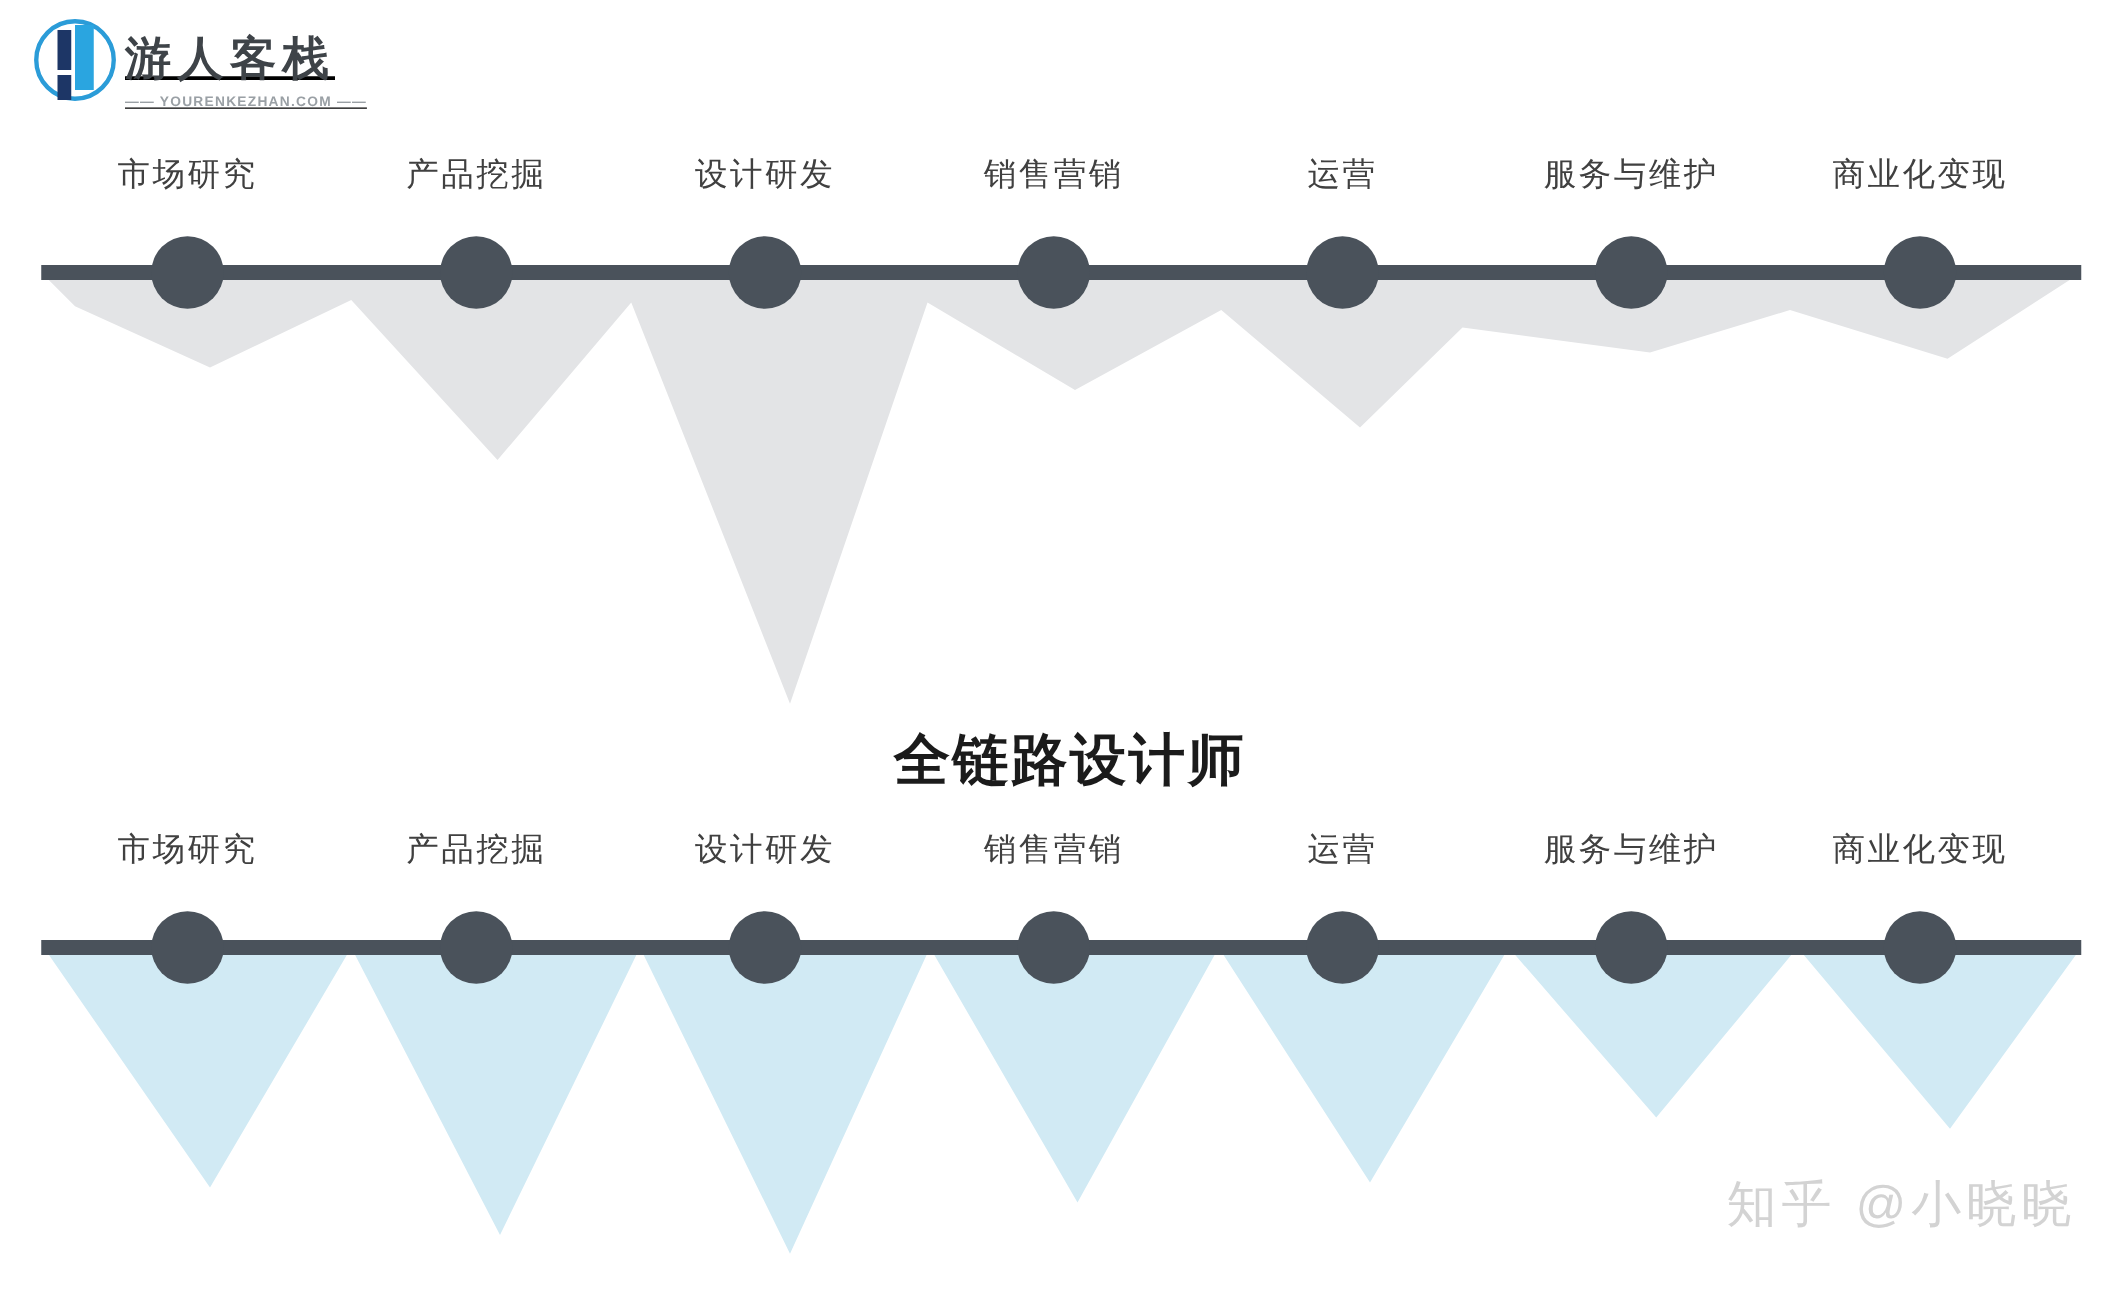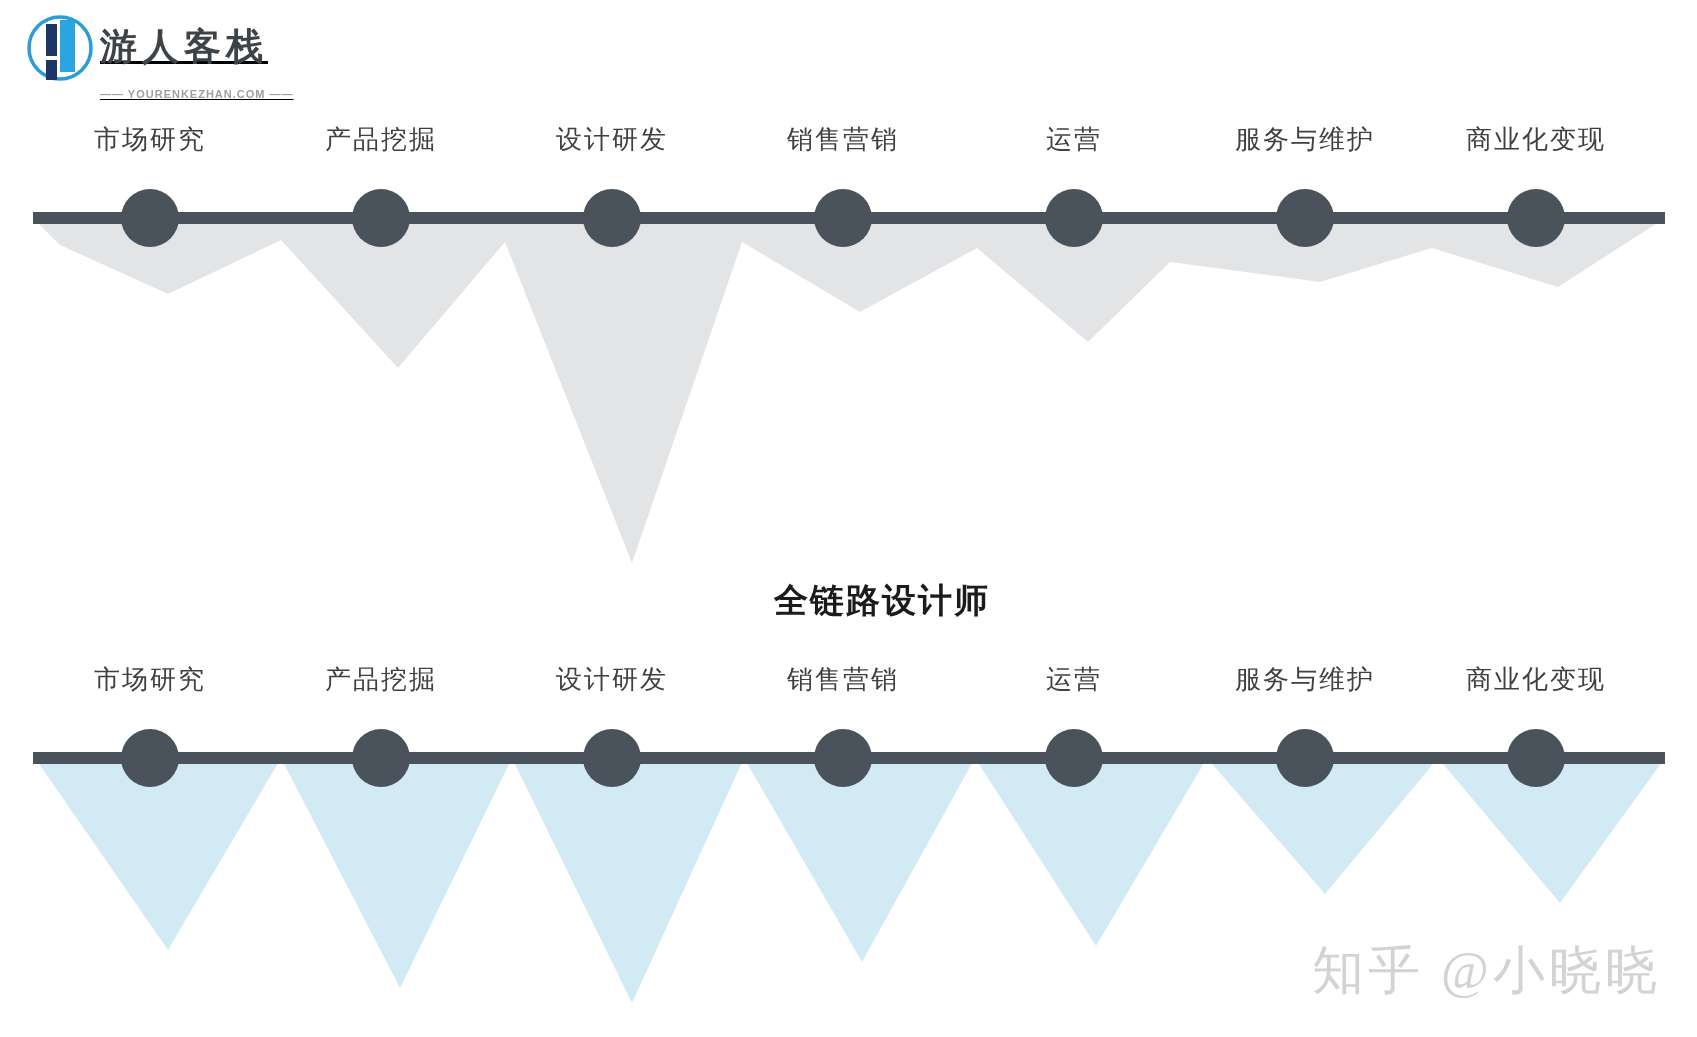--- a/index.html
+++ b/index.html
@@ -7,23 +7,23 @@
           font-family:"Liberation Sans","DejaVu Sans",sans-serif;}
   .layer{position:absolute;left:0;top:0;}
   .section-title{position:absolute;transform:translateX(-50%);font-weight:700;color:#1b1b1b;
                  font-size:46px;letter-spacing:2px;white-space:nowrap;}
   .stage-label{position:absolute;transform:translateX(-50%);font-size:26px;font-weight:400;
                color:#404040;letter-spacing:2px;white-space:nowrap;}
   .logo{position:absolute;left:14px;top:6px;width:270px;height:80px;}
   .logo svg{position:absolute;left:0;top:0;}
   .logo-text{position:absolute;left:86px;top:16px;width:150px;text-align:center;text-decoration:underline;}
   .brand-name{font-size:37px;font-weight:700;color:#3e4348;letter-spacing:5px;white-space:nowrap;}
-  .brand-tagline{margin-top:16px;font-size:11px;font-weight:700;color:#9aa0a5;letter-spacing:1px;white-space:nowrap;}
-  .watermark-author{position:absolute;right:36px;top:936px;font-size:52px;color:#d3d3d3;
-                    letter-spacing:4px;white-space:nowrap;font-family:Liberation Serif, serif;}
+  .brand-tagline{margin-top:4px;font-size:11px;font-weight:700;color:#9aa0a5;letter-spacing:1px;white-space:nowrap;}
+  .watermark-author{position:absolute;right:36px;top:936px;font-size:40px;color:#d3d3d3;
+                    letter-spacing:4px;white-space:nowrap;}
   .watermark-url{position:absolute;right:14px;top:1003px;font-size:23px;font-weight:700;
                  color:#e22e56;white-space:nowrap;}
 </style>
 </head>
 <body>
 
 <div class="canvas">
 
   <svg class="layer" width="1697" height="1037" viewBox="0 0 1697 1037">
 
@@ -69,21 +69,21 @@
 
 
   <div class="stage-label" style="left:150px;top:122px;">市场研究</div>
   <div class="stage-label" style="left:381px;top:122px;">产品挖掘</div>
   <div class="stage-label" style="left:612px;top:122px;">设计研发</div>
   <div class="stage-label" style="left:843px;top:122px;">销售营销</div>
   <div class="stage-label" style="left:1074px;top:122px;">运营</div>
   <div class="stage-label" style="left:1305px;top:122px;">服务与维护</div>
   <div class="stage-label" style="left:1536px;top:122px;">商业化变现</div>
 
-  <div class="section-title" style="left:882px;top:578px;font-size:34px;">全链路设计师</div>
+  <div class="section-title" style="left:856px;top:578px;font-size:45px;">全链路设计师</div>
 
   <div class="stage-label" style="left:150px;top:662px;">市场研究</div>
   <div class="stage-label" style="left:381px;top:662px;">产品挖掘</div>
   <div class="stage-label" style="left:612px;top:662px;">设计研发</div>
   <div class="stage-label" style="left:843px;top:662px;">销售营销</div>
   <div class="stage-label" style="left:1074px;top:662px;">运营</div>
   <div class="stage-label" style="left:1305px;top:662px;">服务与维护</div>
   <div class="stage-label" style="left:1536px;top:662px;">商业化变现</div>
 
   <div class="watermark-author">知乎 @小晓晓</div>

